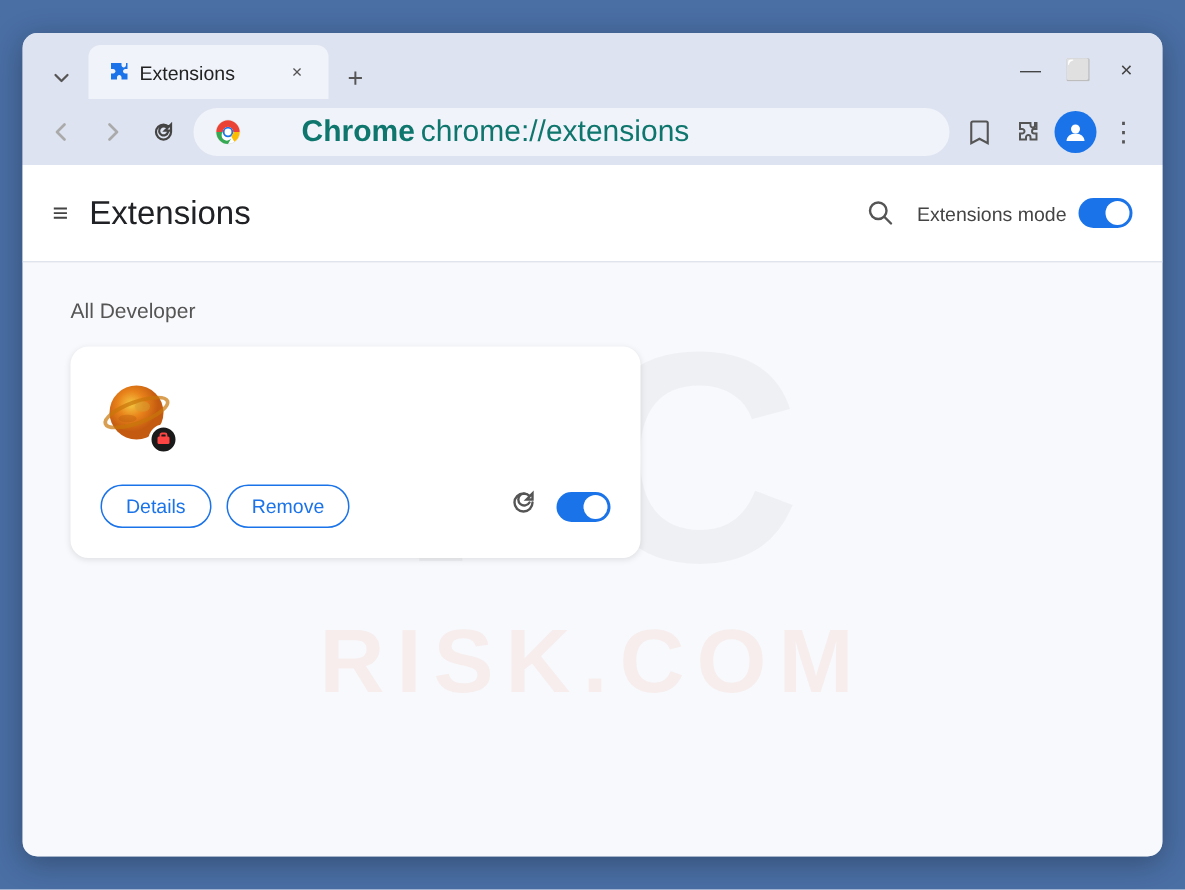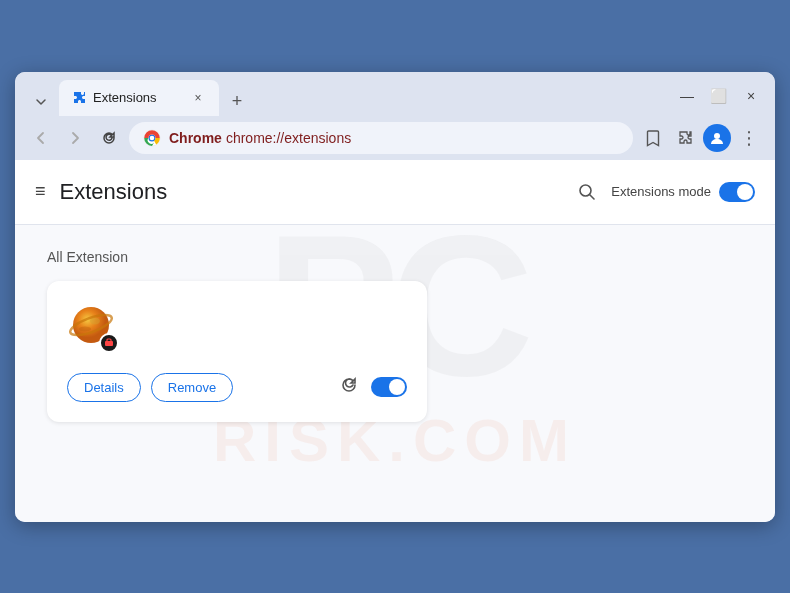--- a/index.html
+++ b/index.html
@@ -6,21 +6,21 @@
     body {
       background: #4a6fa5;
       display: flex;
       justify-content: center;
       align-items: center;
       height: 100vh;
       font-family: 'Segoe UI', Arial, sans-serif;
     }
     .browser-window {
       width: 760px;
-      height: 450px;
+      height: 549px;
       background: #dee3f0;
       border-radius: 10px;
       overflow: hidden;
       box-shadow: 0 4px 20px rgba(0,0,0,0.3);
       display: flex;
       flex-direction: column;
     }
     
     .title-bar {
       background: #dde3f0;
@@ -135,23 +135,24 @@
       align-items: center;
       gap: 8px;
       height: 32px;
     }
     .chrome-logo {
       width: 18px;
       height: 18px;
       flex-shrink: 0;
     }
     .address-text {
-      font-size: 14px;
-      color: #7f1d1d;
-      flex: 1;
+      font-size: 20px;
+      color: #0f766e;
+      flex: 1;
+      margin-left: 32px;
     }
     .address-text .brand {
       font-weight: 600;
       margin-right: 4px;
     }
     .toolbar-icons {
       display: flex;
       align-items: center;
       gap: 4px;
     }
@@ -471,21 +472,21 @@
         <svg width="20" height="20" viewBox="0 0 20 20">
             <circle cx="8.5" cy="8.5" r="5.5" fill="none" stroke="#555" stroke-width="1.6"></circle>
             <line x1="12.5" y1="12.5" x2="17" y2="17" stroke="#555" stroke-width="1.6" stroke-linecap="round"></line>
           </svg>
       </div>
       <span class="dev-mode-label">Extensions mode</span>
       <div class="toggle-switch"></div>
     </div>
 
     <div class="ext-body">
-      <div class="section-title">All Extension</div>
+      <div class="section-title">All Developer</div>
 
       <div class="ext-card">
         <div class="ext-card-top">
           <div class="ext-icon-wrap">
             
             <svg class="planet-icon" viewBox="0 0 48 48" xmlns="http://www.w3.org/2000/svg">
               <defs>
                 <radialGradient id="planetGrad" cx="40%" cy="35%">
                   <stop offset="0%" stop-color="#f5c842"></stop>
                   <stop offset="50%" stop-color="#e8821a"></stop>

